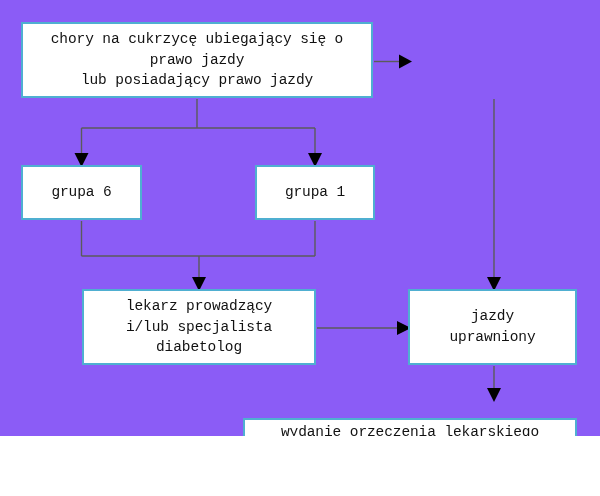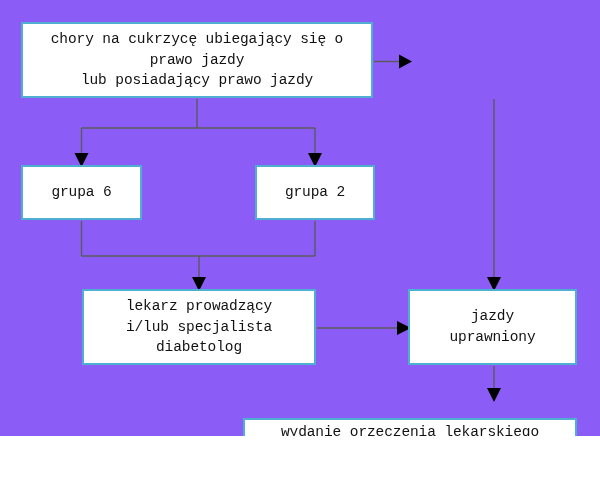--- a/index.html
+++ b/index.html
@@ -110,21 +110,21 @@
     <span class="label">chory na cukrzycę ubiegający się o prawo jazdy
 lub posiadający prawo jazdy</span>
   </div>
 
 
   <div class="node" id="node-group1">
     <span class="label">grupa 6</span>
   </div>
 
   <div class="node" id="node-group2">
-    <span class="label">grupa 2</span>
+    <span class="label">grupa 1</span>
   </div>
 
   <div class="node" id="node-doctor">
     <span class="label">lekarz prowadzący
 i/lub specjalista diabetolog</span>
   </div>
 
   <div class="node" id="node-authorized">
     <span class="label">jazdy
 uprawniony</span>

